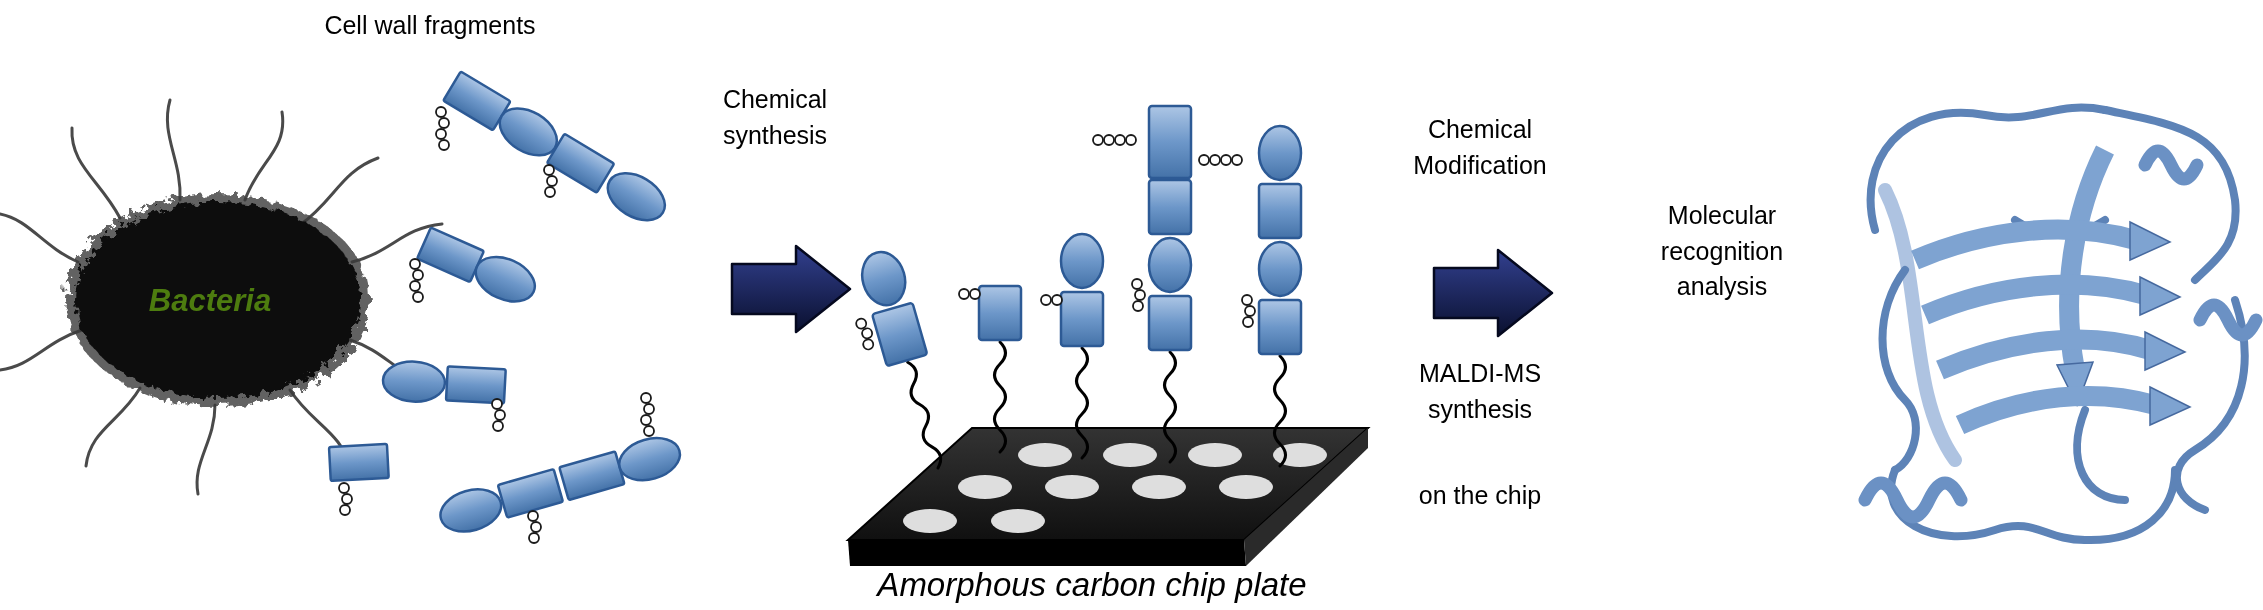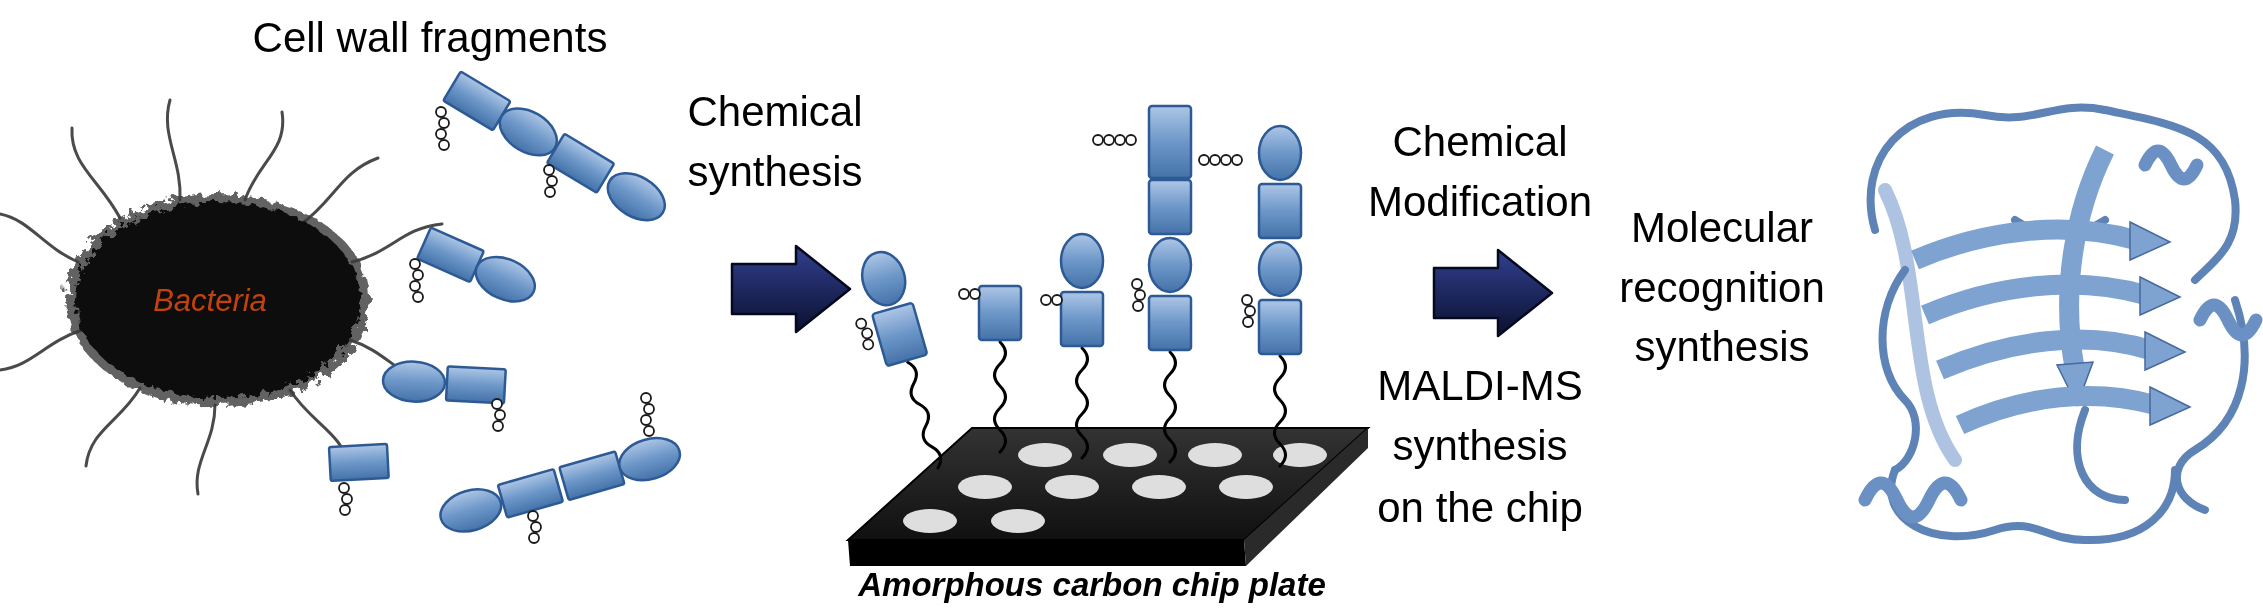--- a/index.html
+++ b/index.html
@@ -3,26 +3,26 @@
 <meta charset="utf-8">
 <style>
   html,body{margin:0;padding:0;}
   body{
     width:2263px;height:610px;background:#ffffff;position:relative;overflow:hidden;
     font-family:"Liberation Sans",sans-serif;
   }
   .stage{position:absolute;left:0;top:0;width:2263px;height:610px;}
   .label{
     position:absolute;transform:translateX(-50%);text-align:center;
-    white-space:pre-line;color:var(--text-color,#000);font-size:42px;line-height:1.42;
+    white-space:pre-line;color:var(--text-color,#000);font-size:25px;line-height:1.42;
   }
-  .label.bold-italic{font-style:italic;font-weight:bold;}
+  .label.bold-italic{font-style:italic;font-weight:normal;}
   .bacteria-label{
-    position:absolute;transform:translate(-50%,-50%);color:#c2410c;
-    font-weight:normal;font-style:italic;font-size:31px;white-space:nowrap;text-align:center;
+    position:absolute;transform:translate(-50%,-50%);color:#4d7c0f;
+    font-weight:bold;font-style:italic;font-size:31px;white-space:nowrap;text-align:center;
   }
   
   .frag{fill:url(#fragGrad);stroke:var(--fragment-outline,#2d5a95);stroke-width:2.5;}
   .chainc{fill:#ffffff;stroke:#1a1a1a;stroke-width:1.8;}
   .squig{fill:none;stroke:#000;stroke-width:3;stroke-linecap:round;}
   .flag{fill:none;stroke:#4a4a4a;stroke-width:3;stroke-linecap:round;}
   .arrowp{fill:url(#arrowGrad);stroke:#05091f;stroke-width:2.5;stroke-linejoin:round;}
   .spot{fill:#dedede;}
   .ploop{fill:none;stroke:var(--protein-blue,#5d83b7);stroke-width:8;stroke-linecap:round;}
   .ploop2{fill:none;stroke:#9ab4d9;stroke-width:14;stroke-linecap:round;opacity:.8;}
@@ -230,14 +230,14 @@
 <div class="bacteria-label" style="left:210px;top:301px;">Bacteria</div>
 <div class="label" style="left:775px;top:82px;">Chemical
 synthesis</div>
 <div class="label" style="left:1480px;top:112px;">Chemical
 Modification</div>
 <div class="label" style="left:1480px;top:356px;">MALDI-MS
 synthesis</div>
 <div class="label" style="left:1480px;top:478px;text-align:center;">on the chip</div>
 <div class="label" style="left:1722px;top:198px;">Molecular
 recognition
-synthesis</div>
+analysis</div>
 <div class="label bold-italic" style="left:1092px;top:562px;font-size:33px;">Amorphous carbon chip plate</div>
 
 </body></html>

